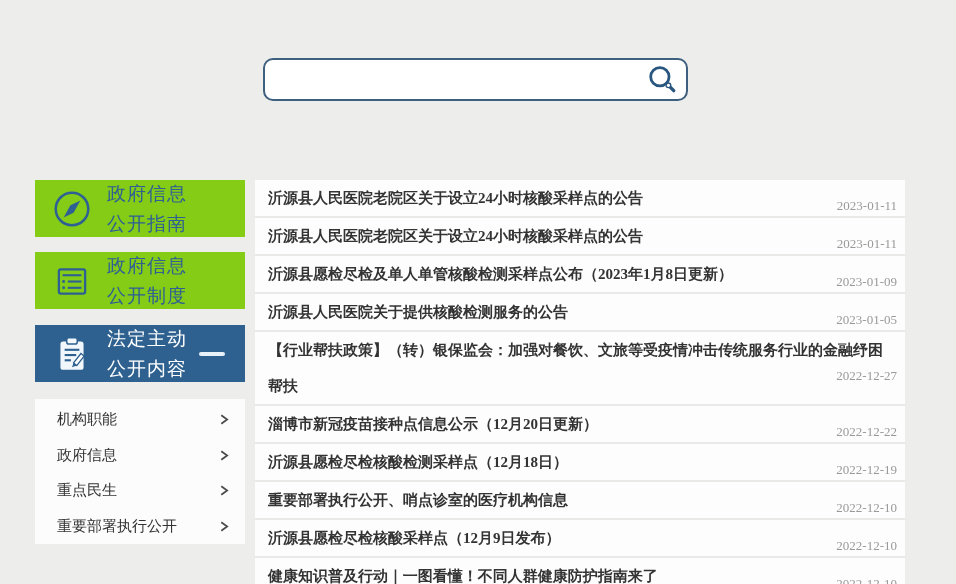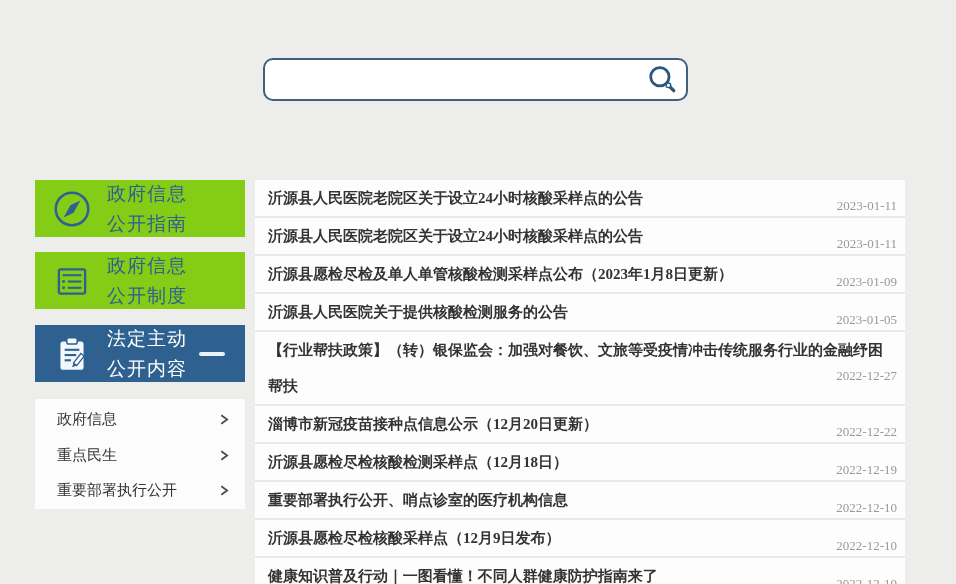--- a/index.html
+++ b/index.html
@@ -126,20 +126,28 @@
     </span>
     <span class="nav-label">
       <span>法定主动</span><br>
       <span>公开内容</span>
     </span>
     <span class="minus-icon"></span>
   </div>
 
   <div class="submenu">
       <div class="submenu-item">
+        <span>机构职能</span>
+        <span class="chev">
+          <svg width="13" height="15" viewBox="0 0 12 14">
+            <polyline points="3,3 8.5,7 3,11" fill="none" stroke="#4a4a4a" stroke-width="1.6"></polyline>
+          </svg>
+        </span>
+      </div>
+      <div class="submenu-item">
         <span>政府信息</span>
         <span class="chev">
           <svg width="13" height="15" viewBox="0 0 12 14">
             <polyline points="3,3 8.5,7 3,11" fill="none" stroke="#4a4a4a" stroke-width="1.6"></polyline>
           </svg>
         </span>
       </div>
       <div class="submenu-item">
         <span>重点民生</span>
         <span class="chev">

